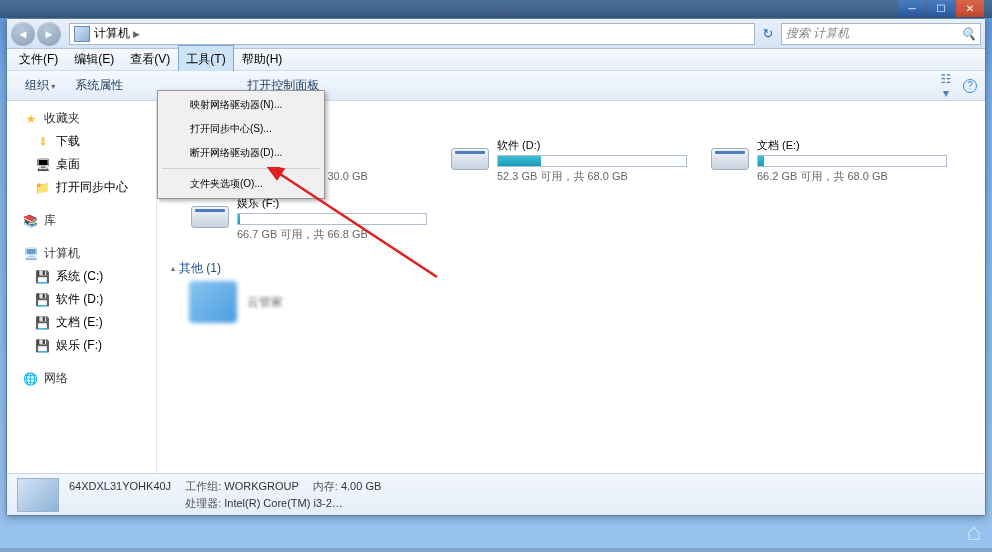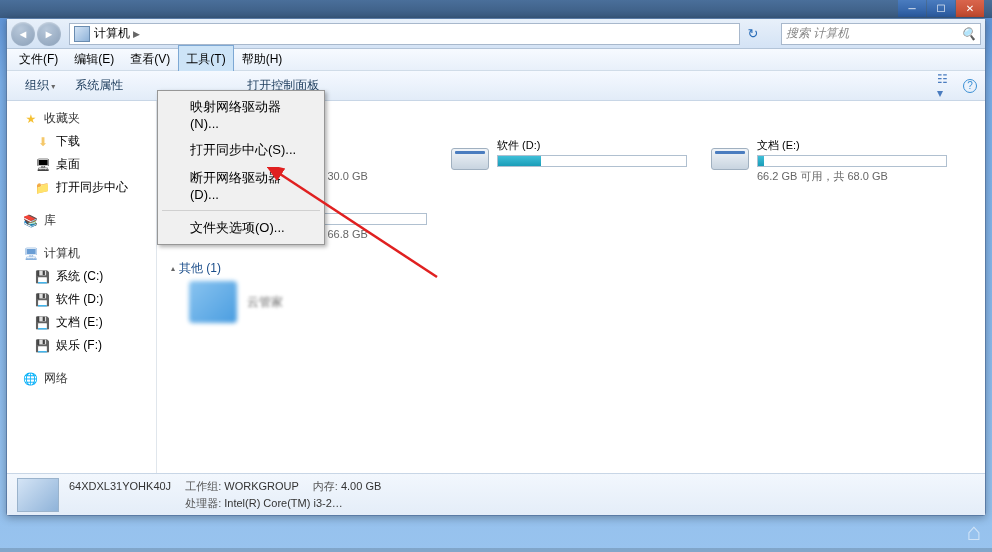--- a/index.html
+++ b/index.html
@@ -18,38 +18,38 @@
 
 
 .navbar { height: 30px; background: linear-gradient(to bottom, #e8f0fa, #d4e3f5); border-bottom: 1px solid #b3c4d8; display: flex; align-items: center; padding: 0 4px; }
 .nav-arrows { display: flex; align-items: center; margin-right: 6px; }
 .nav-arrow { width: 24px; height: 24px; border-radius: 50%; background: radial-gradient(circle at 40% 30%, #5ba3e8, #2a6db8); display: flex; align-items: center; justify-content: center; color: #fff; font-size: 11px; margin-right: 2px; box-shadow: inset 0 1px 2px rgba(255,255,255,0.4); }
 .nav-arrow.disabled { background: radial-gradient(circle at 40% 30%, #b8c8da, #8a9fb8); }
 .breadcrumb { flex: 1; height: 22px; background: #fff; border: 1px solid #a8b8cc; display: flex; align-items: center; padding: 0 4px; font-size: 12px; }
 .bc-icon { width: 16px; height: 16px; background: linear-gradient(135deg, #d4e4f5, #8fb3d9); margin-right: 4px; border: 1px solid #6a8cb0; }
 .bc-arrow { color: #666; margin: 0 3px; font-size: 9px; }
 .refresh-btn { width: 22px; height: 22px; margin-left: 2px; display: flex; align-items: center; justify-content: center; color: #2a6db8; font-size: 13px; }
-.searchbox { width: 200px; height: 22px; background: #fff; border: 1px solid #a8b8cc; margin-left: 17px; display: flex; align-items: center; padding: 0 4px; font-size: 12px; color: #888; font-style: italic; }
+.searchbox { width: 200px; height: 22px; background: #fff; border: 1px solid #a8b8cc; margin-left: 2px; display: flex; align-items: center; padding: 0 4px; font-size: 12px; color: #888; font-style: italic; }
 .search-icon-right { margin-left: auto; color: #5a8fd4; font-size: 12px; }
 
 
 .menubar { height: 22px; background: linear-gradient(to bottom, #f7faff, #e8f0fa); border-bottom: 1px solid #d0dce8; display: flex; align-items: center; padding-left: 4px; font-size: 12px; }
 .menu-item { padding: 3px 8px; cursor: default; }
 .menu-item.active { background: #cde4f7; border: 1px solid #7da8d4; padding: 5px 7px; }
 
 
-.toolbar { height: 30px; background: linear-gradient(to bottom, #f5f9ff, #e2ecf8); border-bottom: 1px solid #c8d6e6; display: flex; align-items: center; padding-left: 8px; font-size: 12px; }
+.toolbar { height: 30px; background: linear-gradient(to bottom, #f5f9ff, #e2ecf8); border-bottom: 1px solid #c8d6e6; display: flex; align-items: center; padding-left: 8px; font-size: 12px; text-align: center; }
 .tb-item { padding: 4px 10px; color: #1a3a5a; }
 .tb-dd::after { content: ' ▾'; font-size: 8px; color: #666; }
 .tb-right { margin-left: auto; display: flex; align-items: center; padding-right: 8px; gap: 8px; }
 .tb-icon { width: 18px; height: 18px; display: flex; align-items: center; justify-content: center; color: #4a7cbf; font-size: 12px; }
 
 
 .dropdown { position: absolute; top: 71px; left: 150px; width: 168px; background: #f0f0f0; border: 1px solid #979797; box-shadow: 2px 2px 4px rgba(0,0,0,0.3); z-index: 100; padding: 2px; }
-.dd-item { padding: 5px 24px 5px 30px; font-size: 13px; cursor: default; }
+.dd-item { padding: 5px 24px 5px 30px; font-size: 10px; cursor: default; }
 .dd-sep { height: 1px; background: #d0d0d0; margin: 3px 2px; }
 
 
 .content { flex: 1; display: flex; overflow: hidden; }
 
 
 .sidebar { width: 150px; background: #fff; border-right: 1px solid #e0e6ec; padding: 6px 0; font-size: 12px; overflow-y: auto; }
 .sb-group { margin-bottom: 10px; }
 .sb-header { display: flex; align-items: center; padding: 3px 6px 3px 16px; color: #333; }
 .sb-item { display: flex; align-items: center; padding: 3px 4px 3px 28px; }
@@ -241,20 +241,21 @@
           </div>
           <div class="drive-item">
     <div class="drive-icon-lg">
               <div class="drive-shell"></div>
             </div>
     <div class="drive-info">
       <div class="drive-name">软件 (D:)</div>
       <div class="drive-bar">
                 <div class="drive-bar-fill" style="width:23%"></div>
               </div>
+      <div class="drive-stats">52.3 GB 可用，共 68.0 GB</div>
     </div>
           </div>
           <div class="drive-item">
     <div class="drive-icon-lg">
               <div class="drive-shell"></div>
             </div>
     <div class="drive-info">
       <div class="drive-name">文档 (E:)</div>
       <div class="drive-bar">
                 <div class="drive-bar-fill" style="width:3%"></div>

